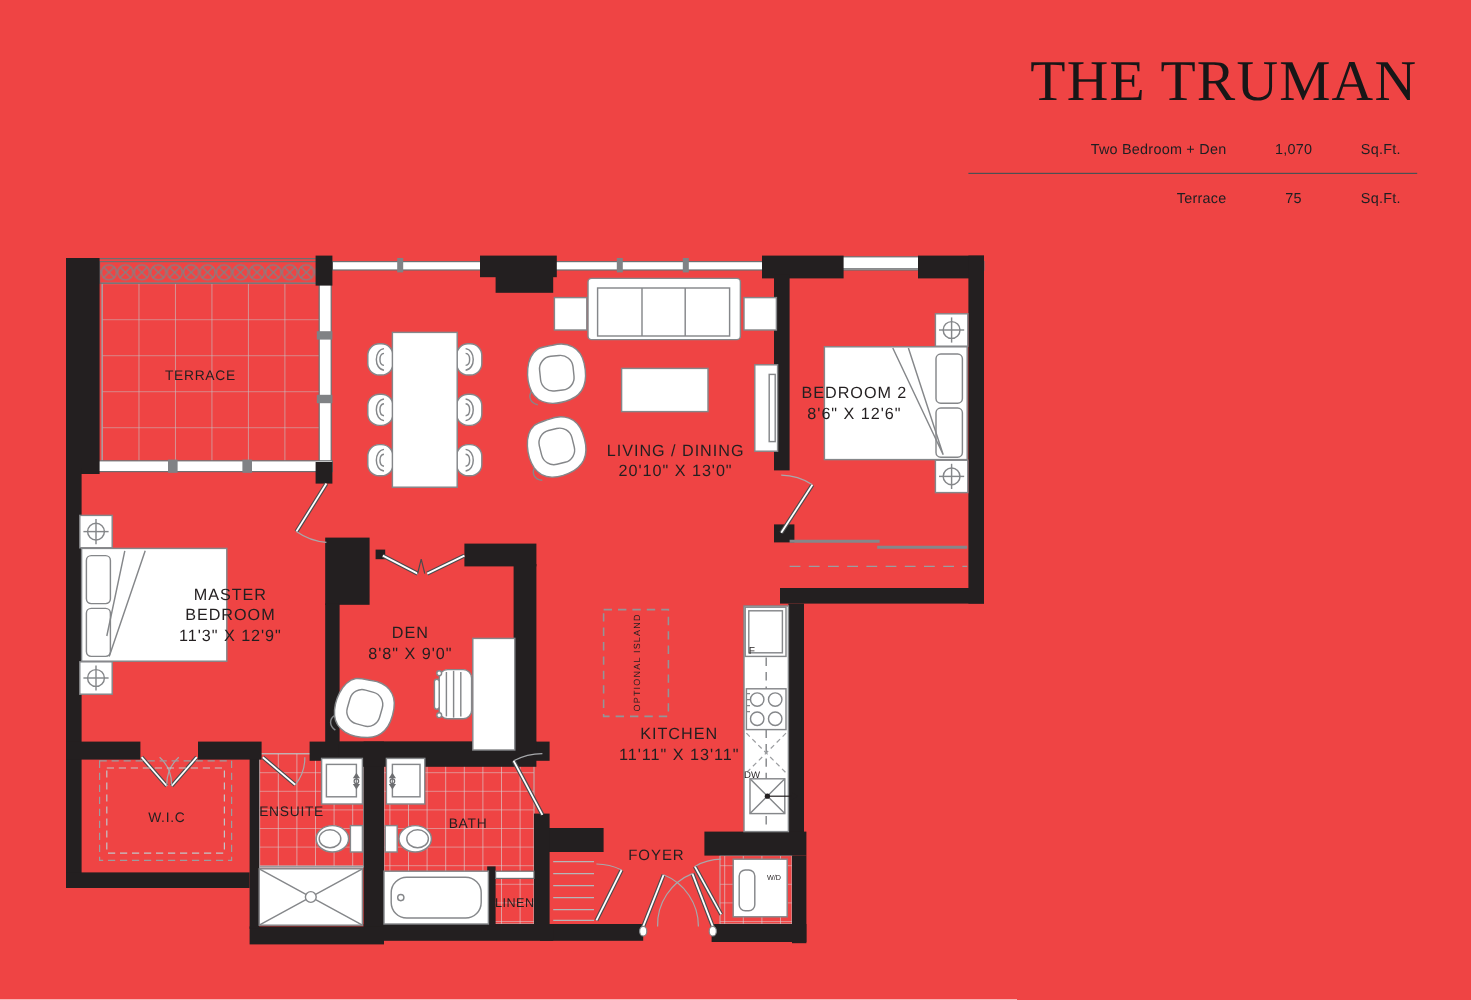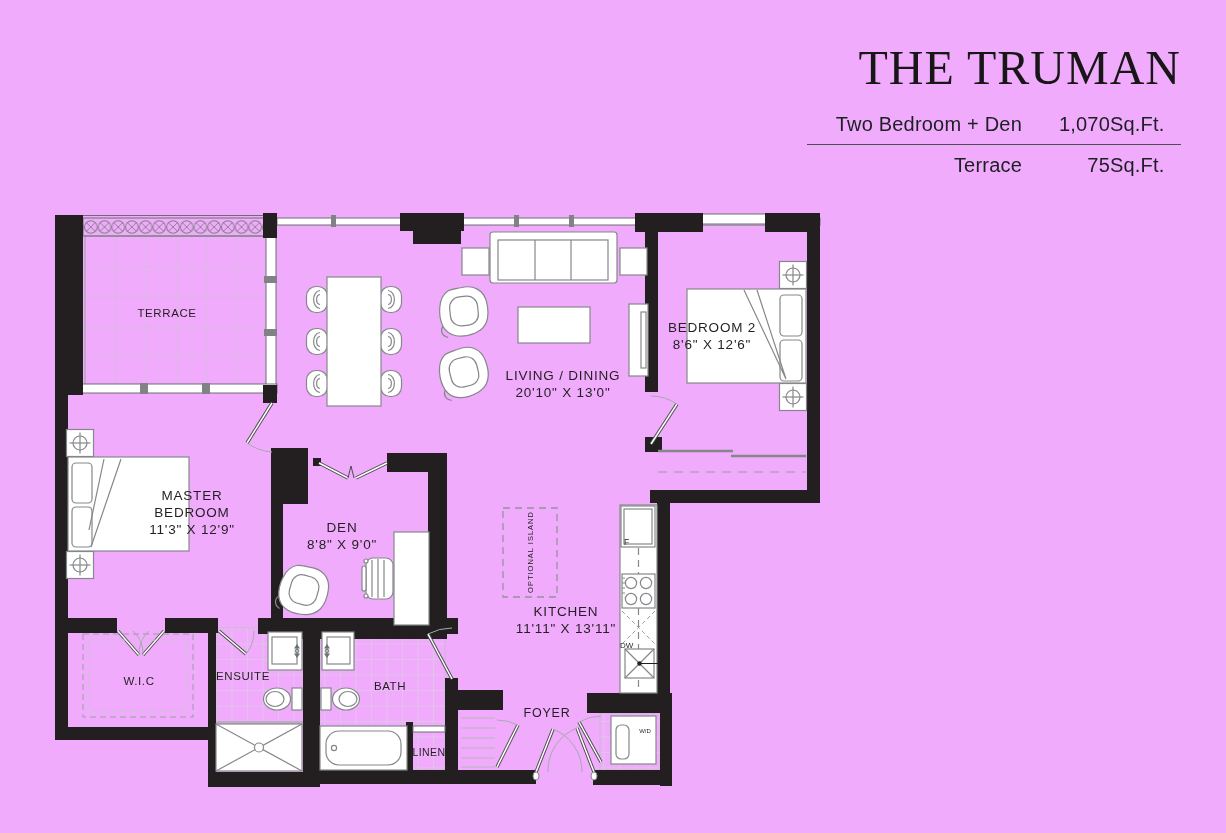--- a/index.html
+++ b/index.html
@@ -1,25 +1,25 @@
 <!DOCTYPE html>
 <html><head>
 <meta charset="utf-8">
 <style>
   html,body{margin:0;padding:0;background:#fff;}
-  .canvas{position:relative;width:1226px;height:833px;background:#f0abfc;overflow:hidden;
+  .canvas{position:relative;width:1226px;height:833px;background:#ef4444;overflow:hidden;
           font-family:"Liberation Sans",sans-serif;color:#231f20;}
   .hdr-title{position:absolute;top:40px;left:580px;width:601px;text-align:right;
              font-family:"Liberation Serif",serif;font-size:48px;font-weight:400;
              letter-spacing:1px;color:#181617;white-space:nowrap;}
   .hdr-rows{position:absolute;top:108px;left:807px;width:374px;}
   .hdr-row{display:grid;grid-template-columns:215px 88px 71px;align-items:baseline;
-           font-size:20px;letter-spacing:.2px;color:#1d1f22;height:32px;line-height:32px;}
+           font-size:12px;letter-spacing:.2px;color:#1d1f22;height:32px;line-height:32px;gap:12px;}
   .hdr-row .lbl{text-align:right;}
-  .hdr-row .val{text-align:right;}
+  .hdr-row .val{text-align:center;}
   .hdr-row .unit{}
   .hdr-rule{border:none;border-top:1.6px solid #4d4f52;margin:4px 0 4px 0;}
   svg text{fill:#231f20;font-family:"Liberation Sans",sans-serif;}
   .room-label{font-size:13.5px;letter-spacing:.8px;}
   .small-label{font-size:11.5px;letter-spacing:.6px;}
   .furn{fill:#ffffff;stroke:#85878a;stroke-width:1.2;}
   .furnln{fill:none;stroke:#85878a;stroke-width:1.2;}
   .wall{fill:#231f20;stroke:none;}
   .win{fill:#ffffff;stroke:#6d6e71;stroke-width:1;}
   .mull{fill:#808285;}

